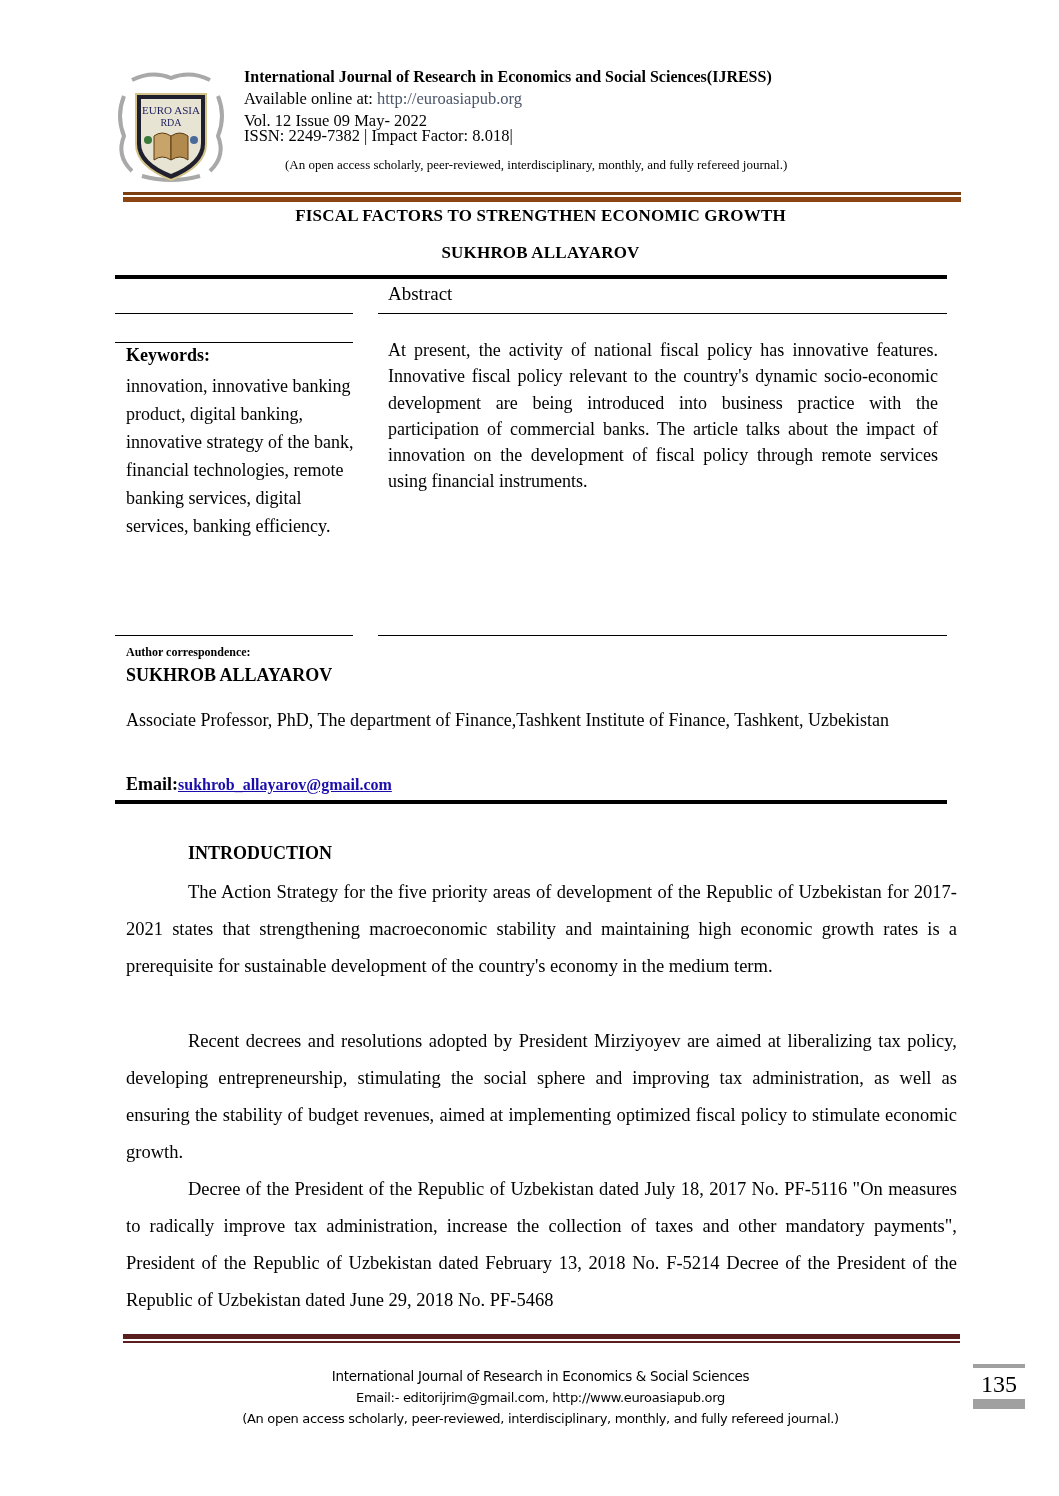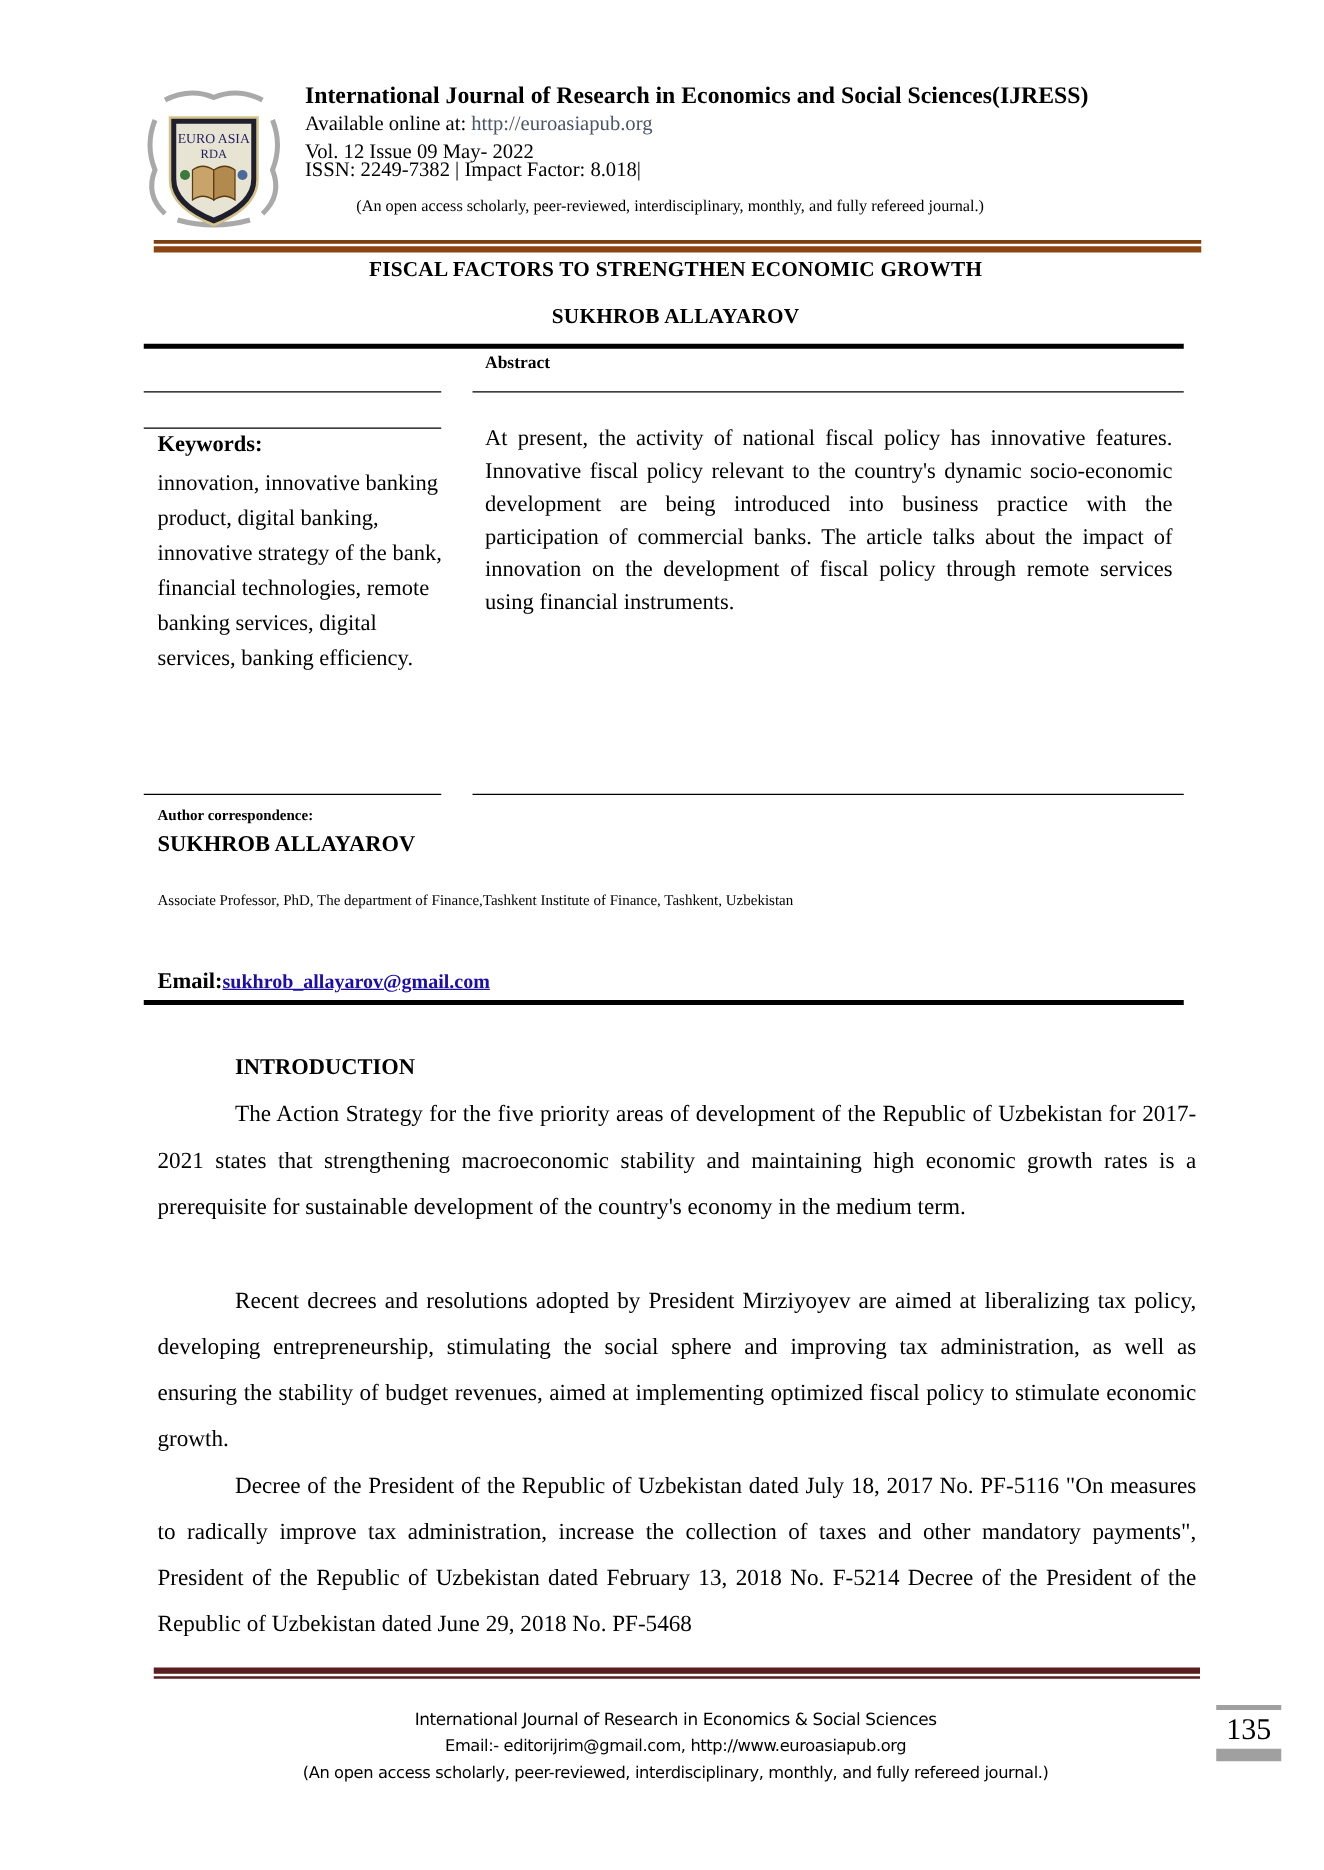--- a/index.html
+++ b/index.html
@@ -3,51 +3,51 @@
 <meta charset="utf-8">
 <style>
   html, body { margin: 0; padding: 0; background: #ffffff; }
   body { width: 1059px; height: 1496px; position: relative; overflow: hidden;
          font-family: "Liberation Serif", serif; color: #000; }
   .abs { position: absolute; }
 
   
   .logo { left: 112px; top: 66px; width: 118px; height: 118px; }
   .hdr { left: 244px; font-size: 16.5px; line-height: 21px; white-space: nowrap; }
-  .hdr-title { top: 66px; font-weight: bold; font-size: 19px; }
+  .hdr-title { top: 66px; font-weight: bold; font-size: 16px; }
   .hdr-line2 { top: 88px; }
   .hdr-line2 .url { color: #4a5568; }
   .hdr-line3 { top: 110px; }
   .hdr-line4 { top: 125px; text-align: center; }
   .hdr-line5 { top: 154px; left: 285px; font-size: 13px; }
   .rule-top { left: 123px; top: 192px; width: 838px; height: 3px; background: #7b3f10; }
   .rule-top2 { left: 123px; top: 197px; width: 838px; height: 5px; background: #8b4513; }
 
   
   .title { left: 0; width: 1081px; text-align: center; font-weight: bold; font-size: 17px; letter-spacing: 0.2px; }
   .t1 { top: 206px; }
   .t2 { top: 243px; }
   .rule-heavy { left: 115px; top: 275px; width: 832px; height: 4px; background: #000; }
 
-  .abstract-h { left: 388px; top: 283px; font-weight: bold; font-size: 14px; }
+  .abstract-h { left: 388px; top: 283px; font-weight: normal; font-size: 19px; }
   .hr { height: 1px; background: #000; }
   .hr-l1 { left: 115px; top: 313px; width: 238px; }
   .hr-r1 { left: 378px; top: 313px; width: 569px; }
   .hr-l2 { left: 115px; top: 342px; width: 238px; }
   .hr-l3 { left: 115px; top: 635px; width: 238px; }
   .hr-r3 { left: 378px; top: 635px; width: 569px; }
 
   .kw-h { left: 126px; top: 345px; font-weight: bold; font-size: 18px; }
   .kw-body { left: 126px; top: 372px; width: 230px; font-size: 18px; line-height: 28px; }
 
   .abs-body { left: 388px; top: 337px; width: 550px; font-size: 18px; line-height: 26.3px; text-align: justify; }
 
   .auth-h { left: 126px; top: 639px; font-weight: bold; font-size: 12px; line-height: 26px; }
   .auth-name { left: 126px; top: 665px; font-weight: bold; font-size: 18px; }
-  .affil { left: 126px; top: 707px; width: 830px; font-size: 12px; line-height: 26px; font-family: Liberation Serif, serif; }
+  .affil { left: 126px; top: 707px; width: 830px; font-size: 18px; line-height: 26px; font-family: Liberation Serif, serif; }
   .email-row { left: 126px; top: 774px; font-size: 18px; font-weight: bold; }
   .email-link { color: #1a0dab; text-decoration: underline; font-family: Liberation Serif, serif; font-weight: bold; font-size: 16px; }
   .rule-heavy2 { left: 115px; top: 800px; width: 832px; height: 4px; background: #000; }
 
   
   .intro-h { left: 188px; top: 843px; font-weight: bold; font-size: 18px; }
   .para { left: 126px; width: 831px; font-size: 18.5px; line-height: 37px; text-align: justify; text-indent: 62px; }
   .p1 { top: 874px; }
   .p2 { top: 1023px; }
   .p3 { top: 1171px; }

